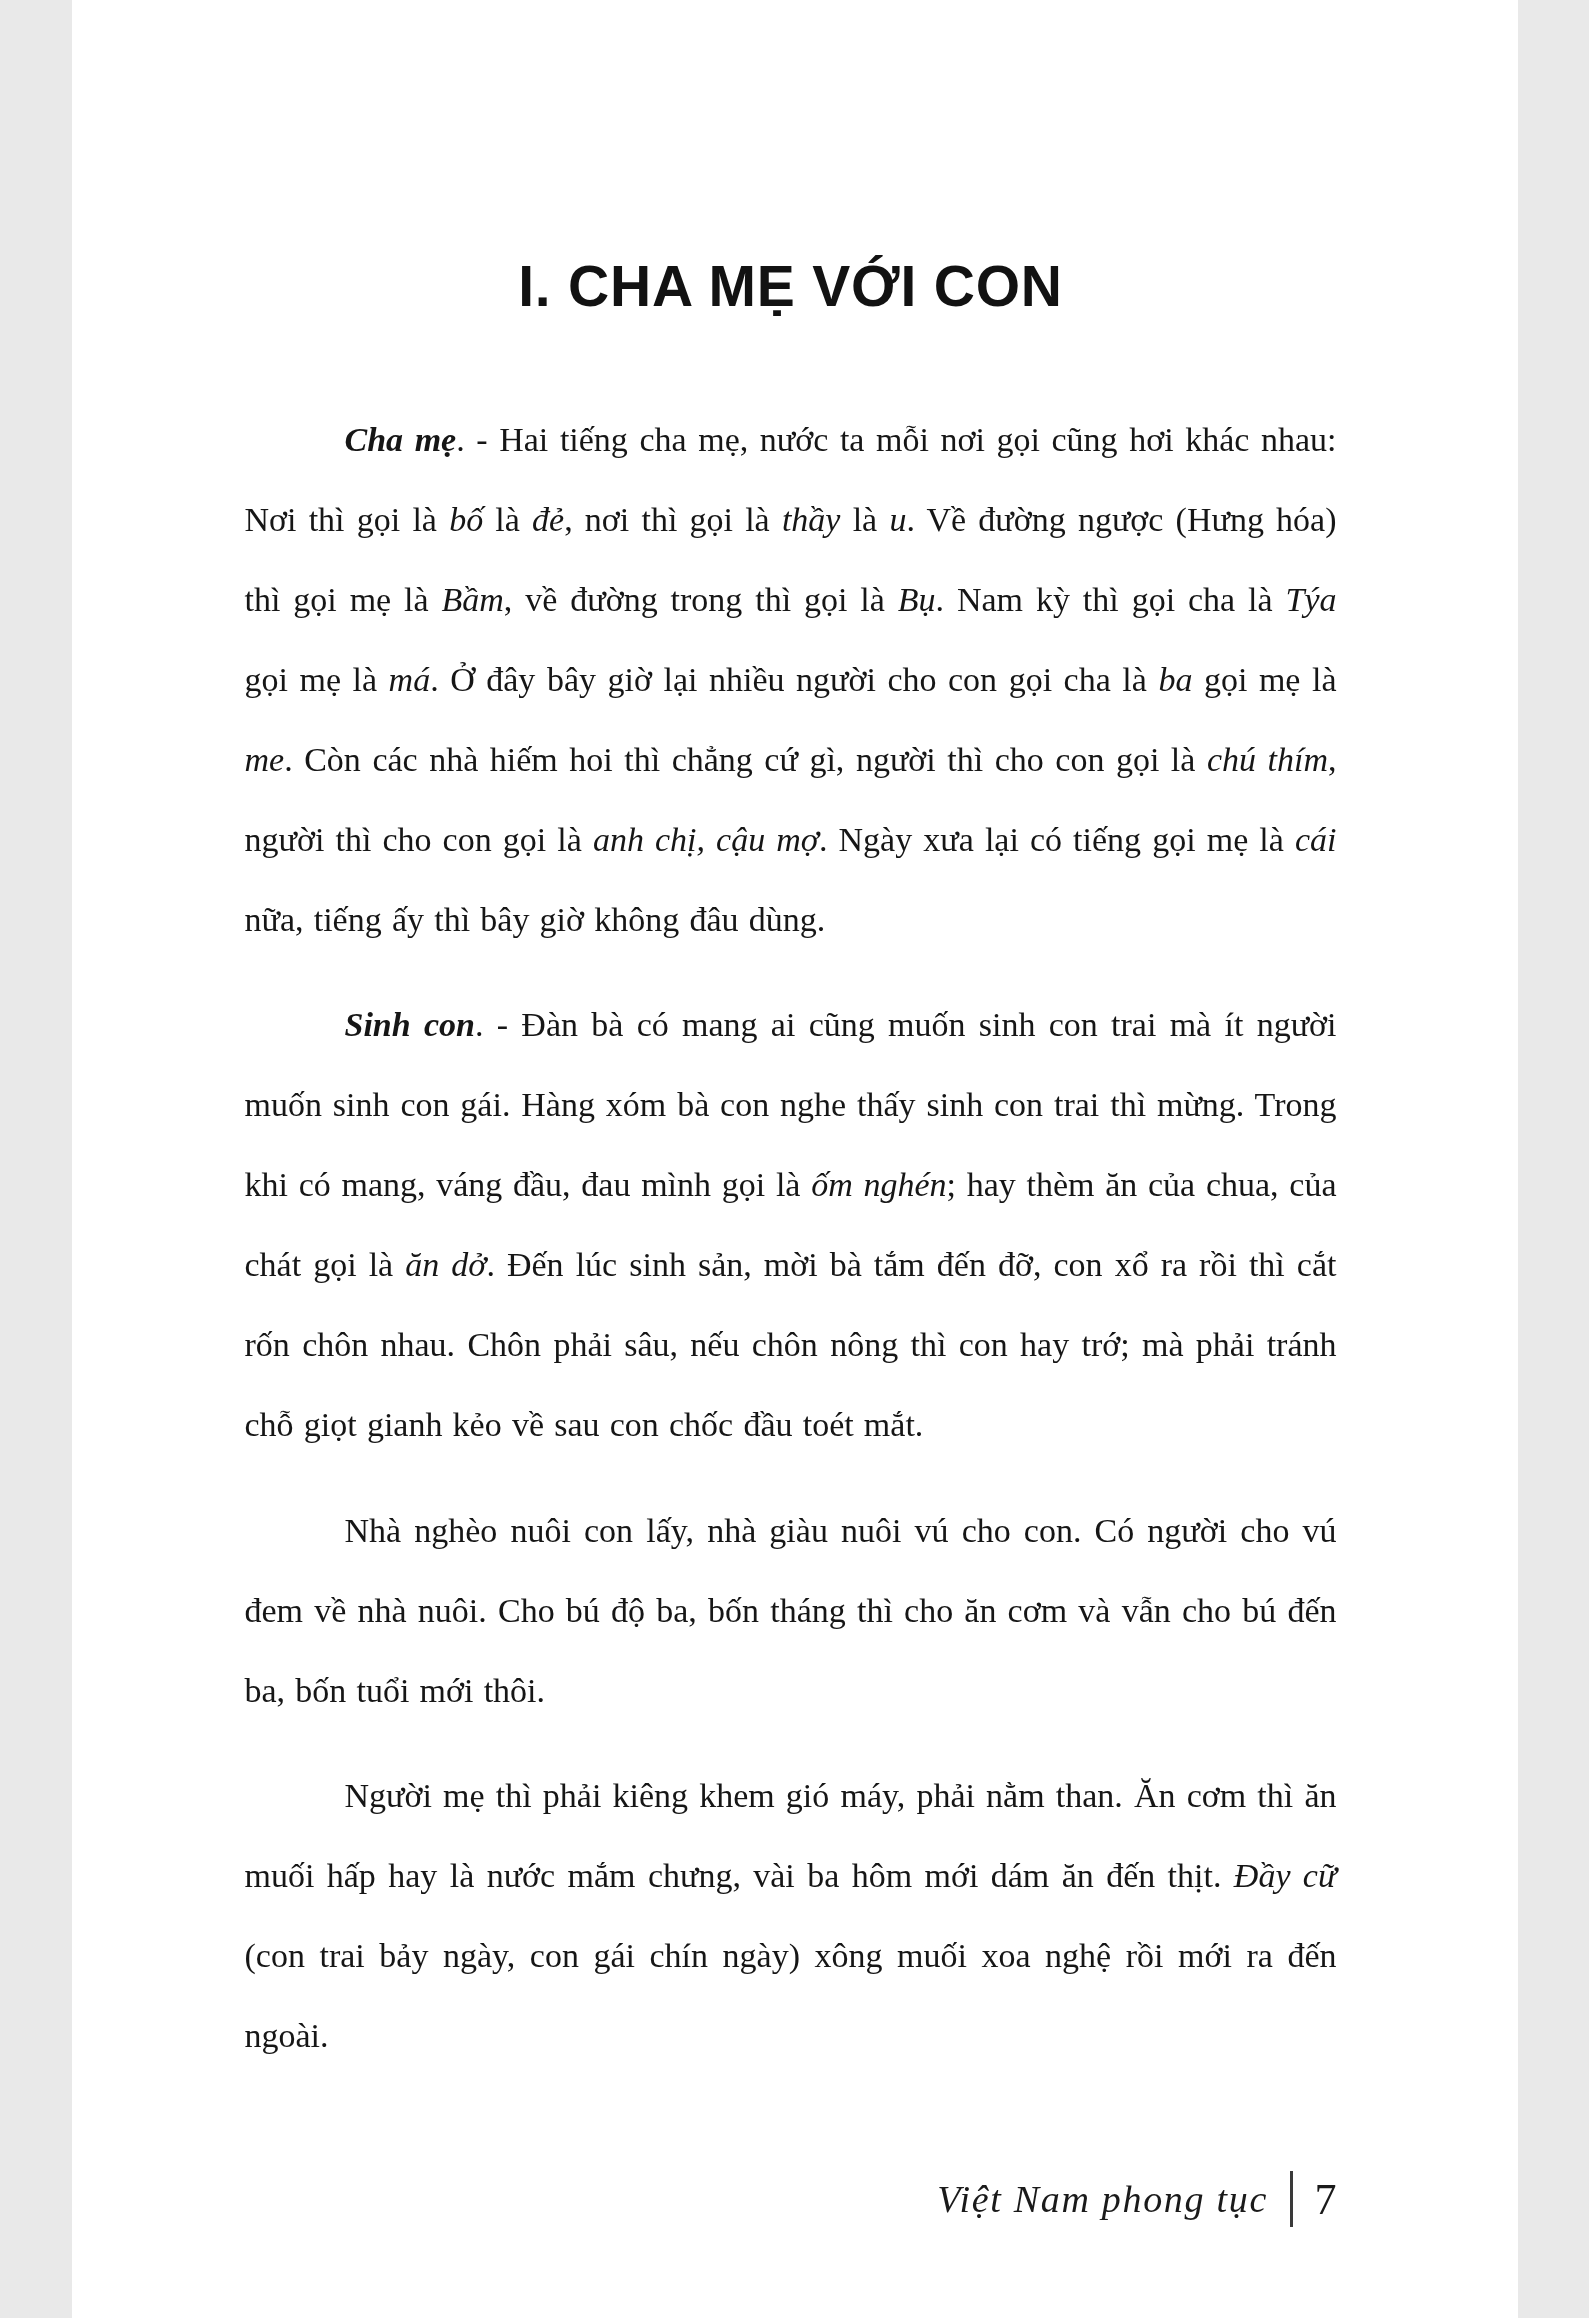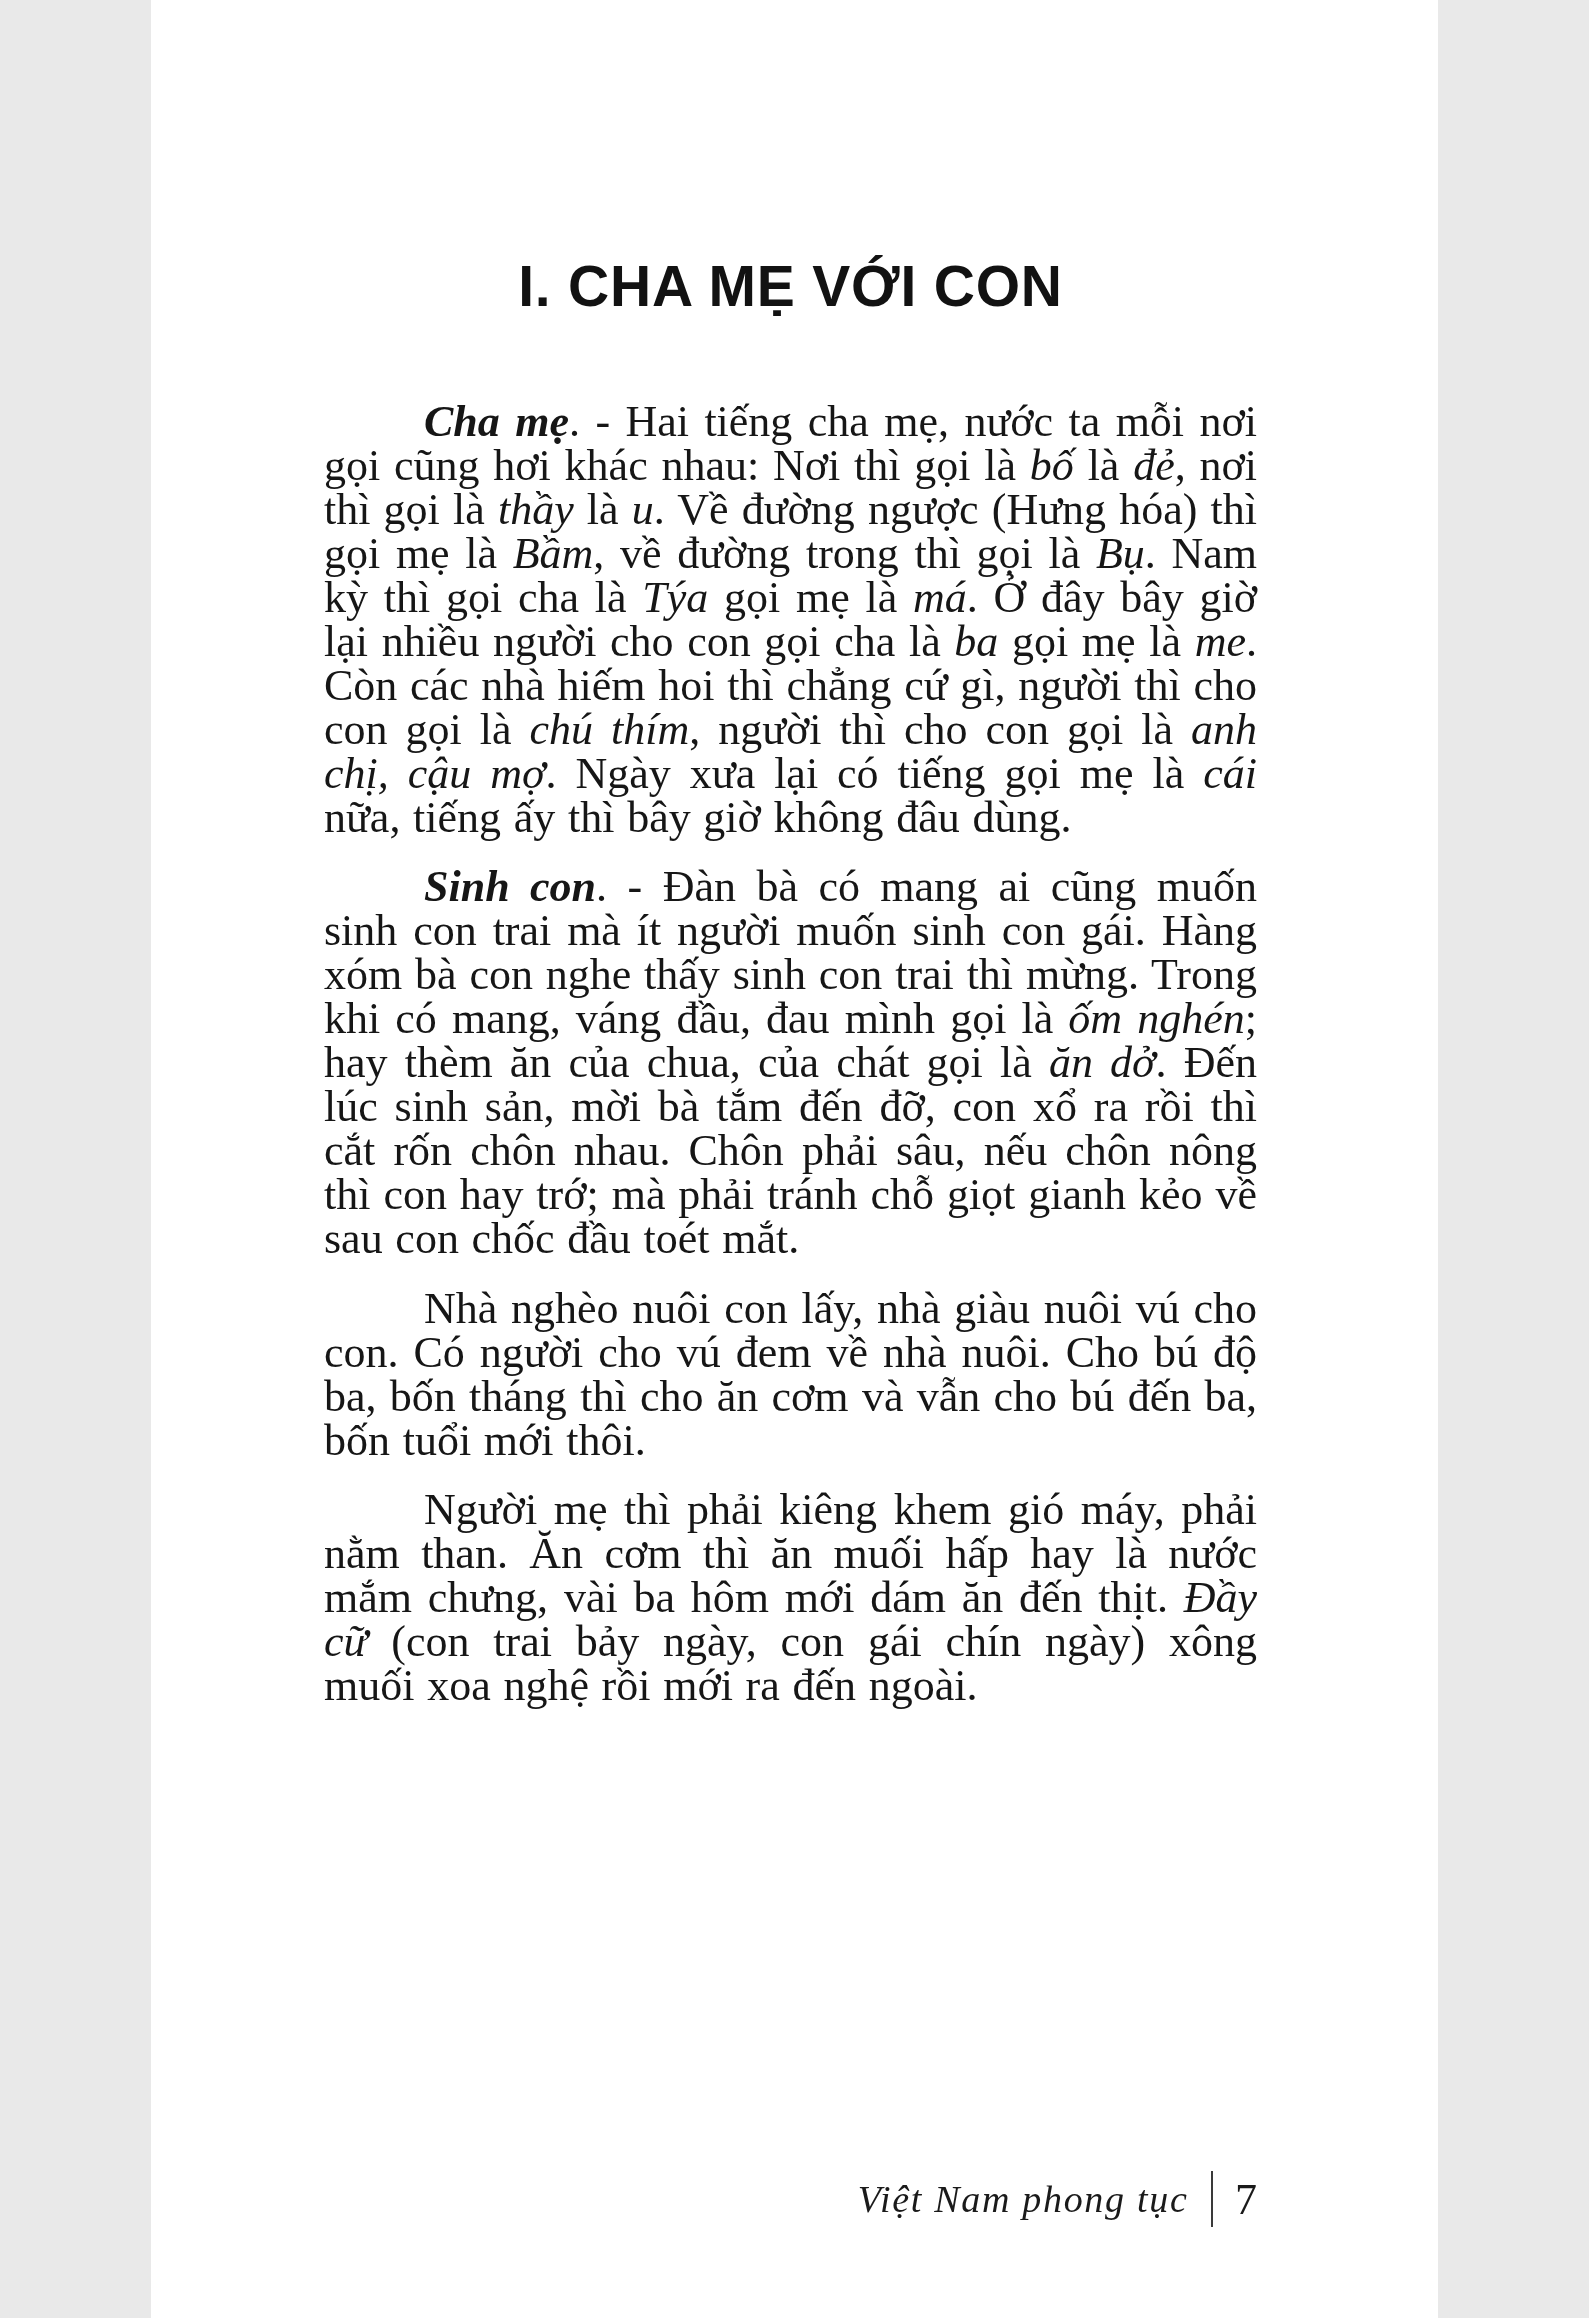--- a/index.html
+++ b/index.html
@@ -2,21 +2,21 @@
 <html style="font-size:13.6px"><head>
 <meta charset="utf-8">
 <style>
   html, body {
     margin: 0;
     padding: 0;
     background: #e9e9e9;
   }
   .page {
     position: relative;
-    width: 1287px;
+    width: 1446px;
     height: 2319px;
     margin: 0 auto;
     background: #ffffff;
     overflow: hidden;
     font-family: "Liberation Serif", serif;
     color: #161616;
   }
   .content {
     padding: 253px 181px 0 173px;
   }
@@ -24,22 +24,22 @@
     margin: 0 0 81px 0;
     text-align: center;
     font-family: "Liberation Sans", sans-serif;
     font-weight: bold;
     font-size: 57px;
     letter-spacing: 0.8px;
     color: #121212;
   }
   .para {
     margin: 0 0 25.4px 0;
-    font-size: 44px;
-    line-height: 44px;
+    font-size: 34px;
+    line-height: 80px;
     text-align: justify;
     text-indent: 100px;
     word-spacing: 1.7px;
   }
   .para span { white-space: pre-wrap; }
   .para .i  { font-style: italic; }
   .para .bi { font-style: italic; font-weight: bold; }
   .footer {
     position: absolute;
     right: 181px;

